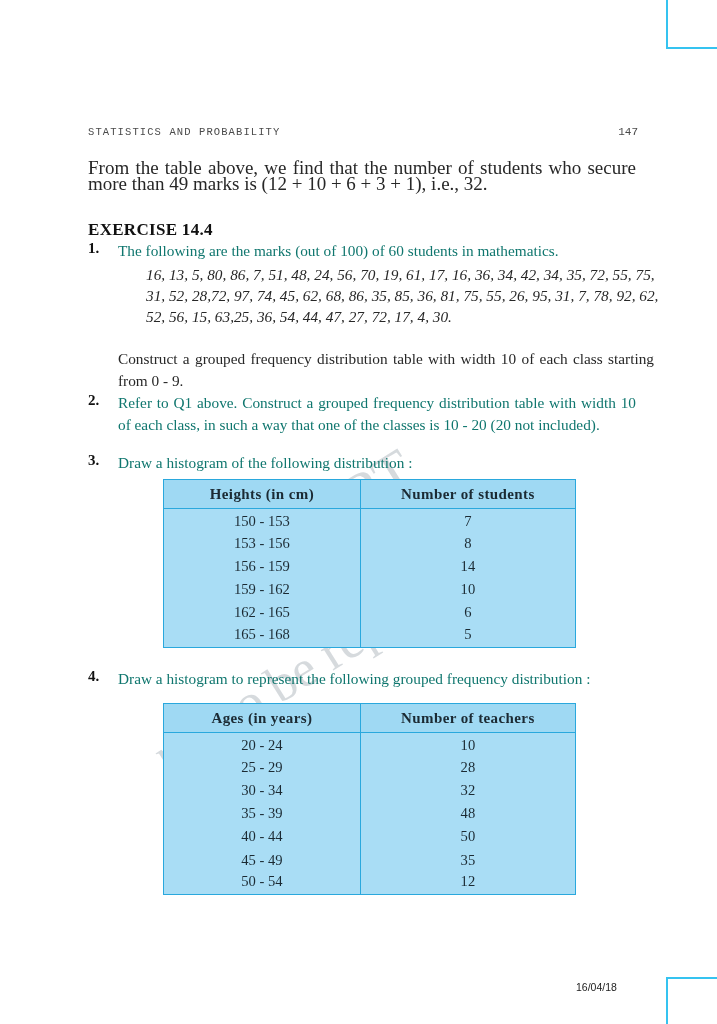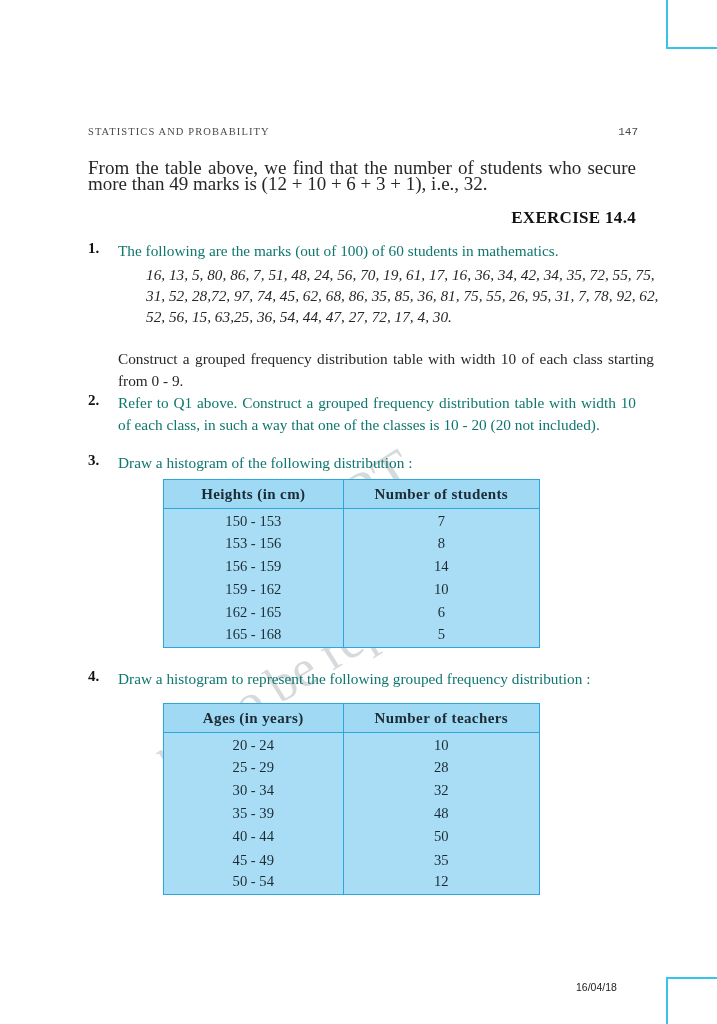--- a/index.html
+++ b/index.html
@@ -48,40 +48,40 @@
 
   
   .content { position:relative; z-index:2; }
 
   .runhead {
     position:absolute; left:88px; top:126px;
     width:550px;
     display:flex; justify-content:space-between; align-items:baseline;
   }
   .runhead-title {
-    font-family:Liberation Serif, serif;
+    font-family:Liberation Mono, monospace;
     font-size:10.5px; letter-spacing:1.1px; color:#4a4a4a;
   }
   .runhead-page {
     font-family:Liberation Mono, monospace;
     font-size:11px; color:#4a4a4a;
   }
 
   .para {
     position:absolute;
     font-size:19px;
     line-height:16px;
     color:#272727;
     text-align:justify;
   }
   #intro-para { left:88px; top:160px; width:548px; }
 
   .exercise-title {
-    position:absolute; left:88px; top:208px; width:548px;
-    text-align:right; font-size:17px; font-weight:bold; color:#111;
+    position:absolute; left:88px; top:220px; width:548px;
+    text-align:left; font-size:17px; font-weight:bold; color:#111;
     letter-spacing:.3px;
   }
 
   .qitem { position:absolute; }
   .qnum {
     position:absolute; left:0; top:0;
     width:26px; font-size:15px; font-weight:bold; color:#111;
   }
   .qbody {
     position:absolute; left:30px; top:0;
@@ -102,21 +102,21 @@
 
   #q2 { left:88px; top:392px; width:548px; }
   #q2 .qbody { width:518px; text-align:justify; }
 
   #q3 { left:88px; top:452px; width:548px; }
   #q4 { left:88px; top:668px; width:548px; }
 
   
   .dtable {
     position:absolute;
-    width:377px;
+    width:413px;
     border-collapse:collapse;
     background:#a9ddf5;
     border:1.5px solid #2aa8dd;
   }
   #table-heights { left:163px; top:479px; }
   #table-ages   { left:163px; top:703px; }
 
   .dtable th, .dtable td {
     border:0;
     padding:0;

